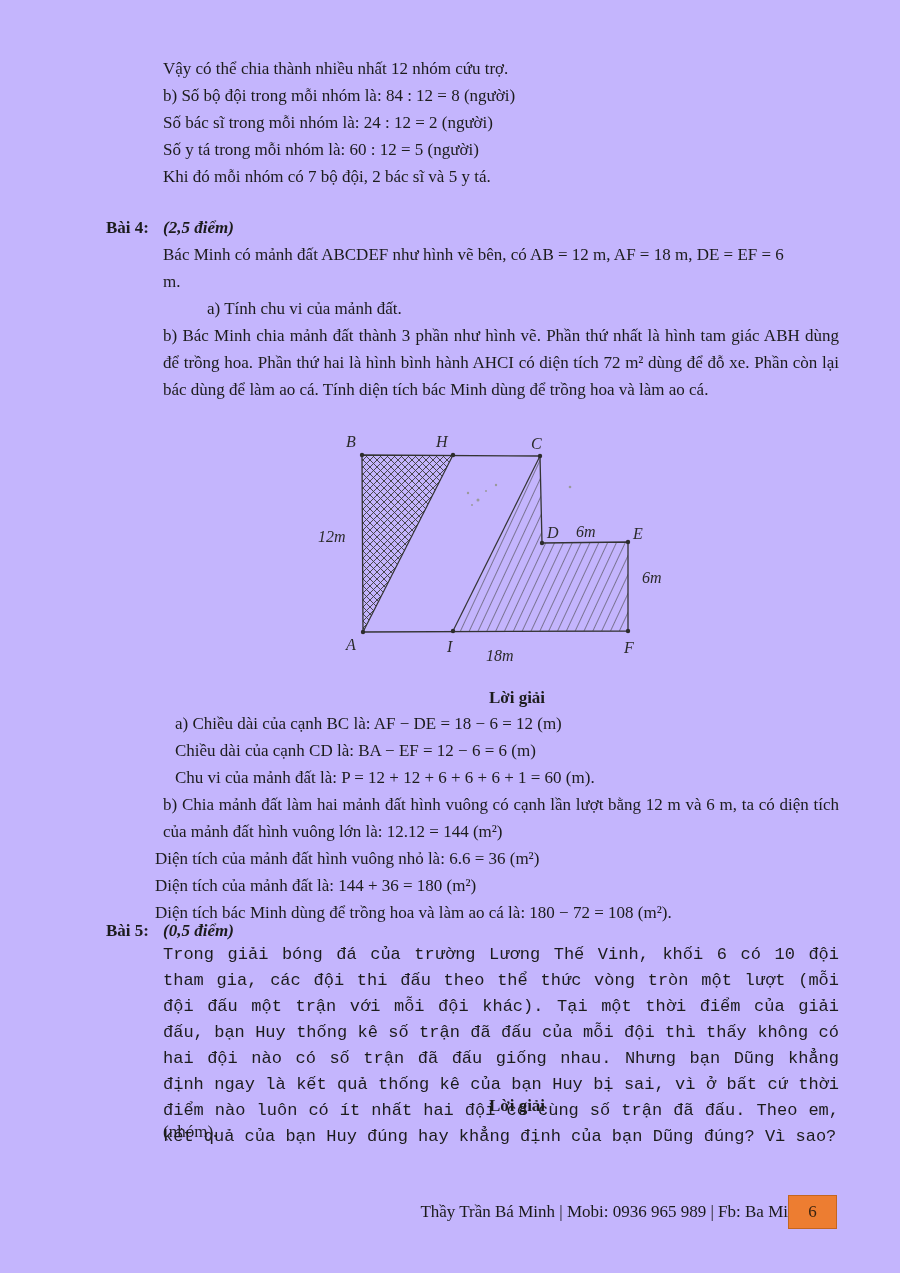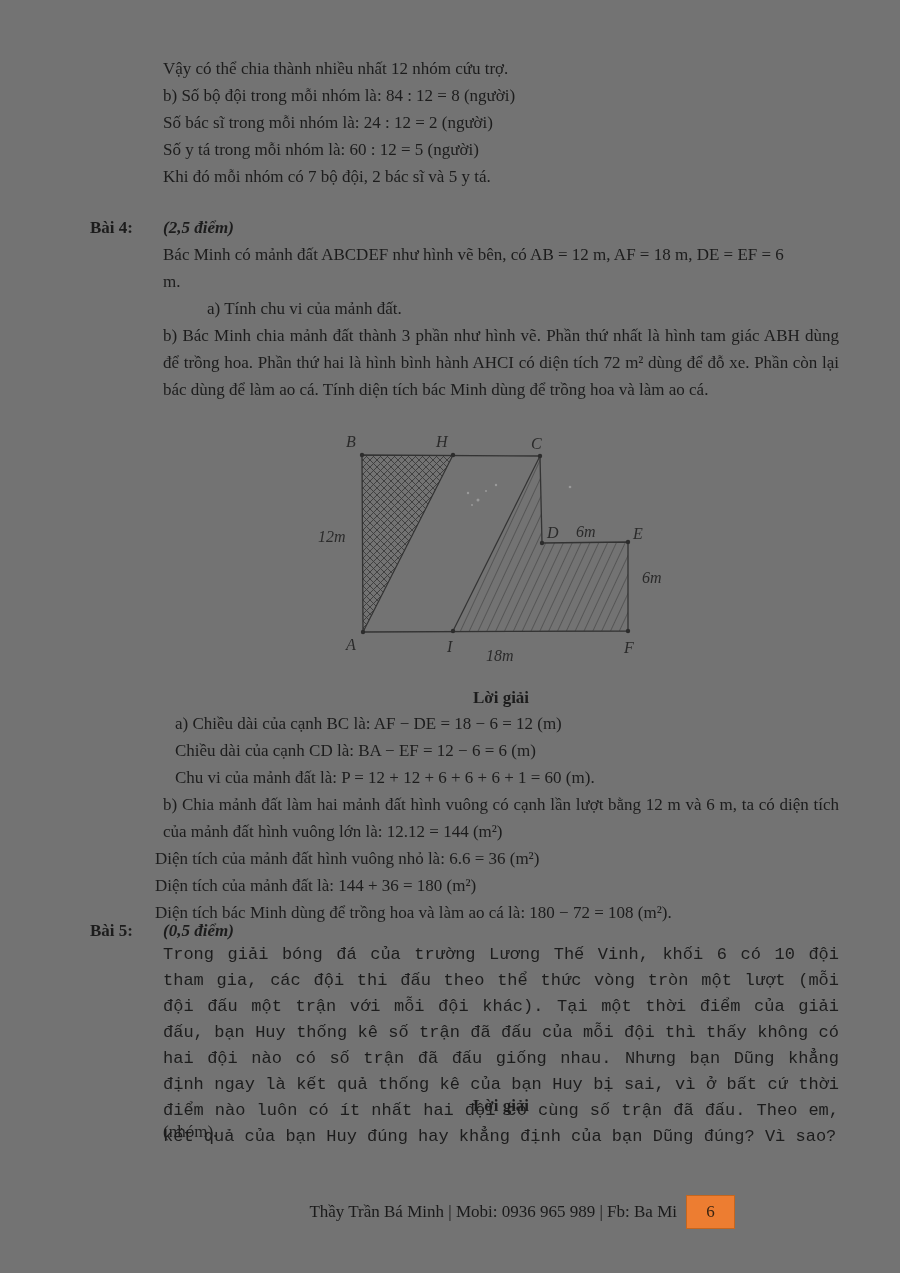--- a/index.html
+++ b/index.html
@@ -1,36 +1,36 @@
 <!DOCTYPE html>
 <html><head>
 <meta charset="utf-8">
 <style>
   html,body { margin:0; padding:0; background:#ffffff; }
   .page {
-    position:relative; width:900px; height:1273px; background:#737373;
+    position:relative; width:900px; height:1273px; background:#c4b5fd;
     font-family:"Liberation Serif", serif; font-size:17px; color:#1c1c1c;
     overflow:hidden;
   }
   .abs { position:absolute; }
   .line { line-height:27px; white-space:nowrap; }
   .col { width:676px; }
-  .bold { font-weight:bold; }
+  .bold { font-weight:bold;margin-left:16px; }
   .bolditalic { font-weight:bold; font-style:italic; }
   .center { text-align:center; }
   .justify { text-align:justify; line-height:27px; }
   .justify26 { text-align:justify; line-height:26px;font-family:Liberation Mono, monospace; }
   .fline { white-space:nowrap; line-height:27px; }
   .fig text {
     font-family:"Liberation Serif", serif; font-style:italic;
     font-size:16px; fill:#2a2a2a;
   }
   .footer-row {
-    position:absolute; top:1195px; left:0; width:720px;
-    display:flex; justify-content:flex-end; align-items:center; gap:9px;margin-left:15px;
+    position:absolute; top:1195px; left:0; width:837px;
+    display:flex; justify-content:flex-end; align-items:center; 
   }
   .footer-text { font-size:17px; color:#1a1a1a; white-space:nowrap; }
   .page-badge {
     width:47px; height:32px; background:#ED7D31; border:1px solid #c4661f;
     display:flex; align-items:center; justify-content:center;
     color:#3a2410; font-size:17px;
   }
 </style>
 </head>
 <body>

